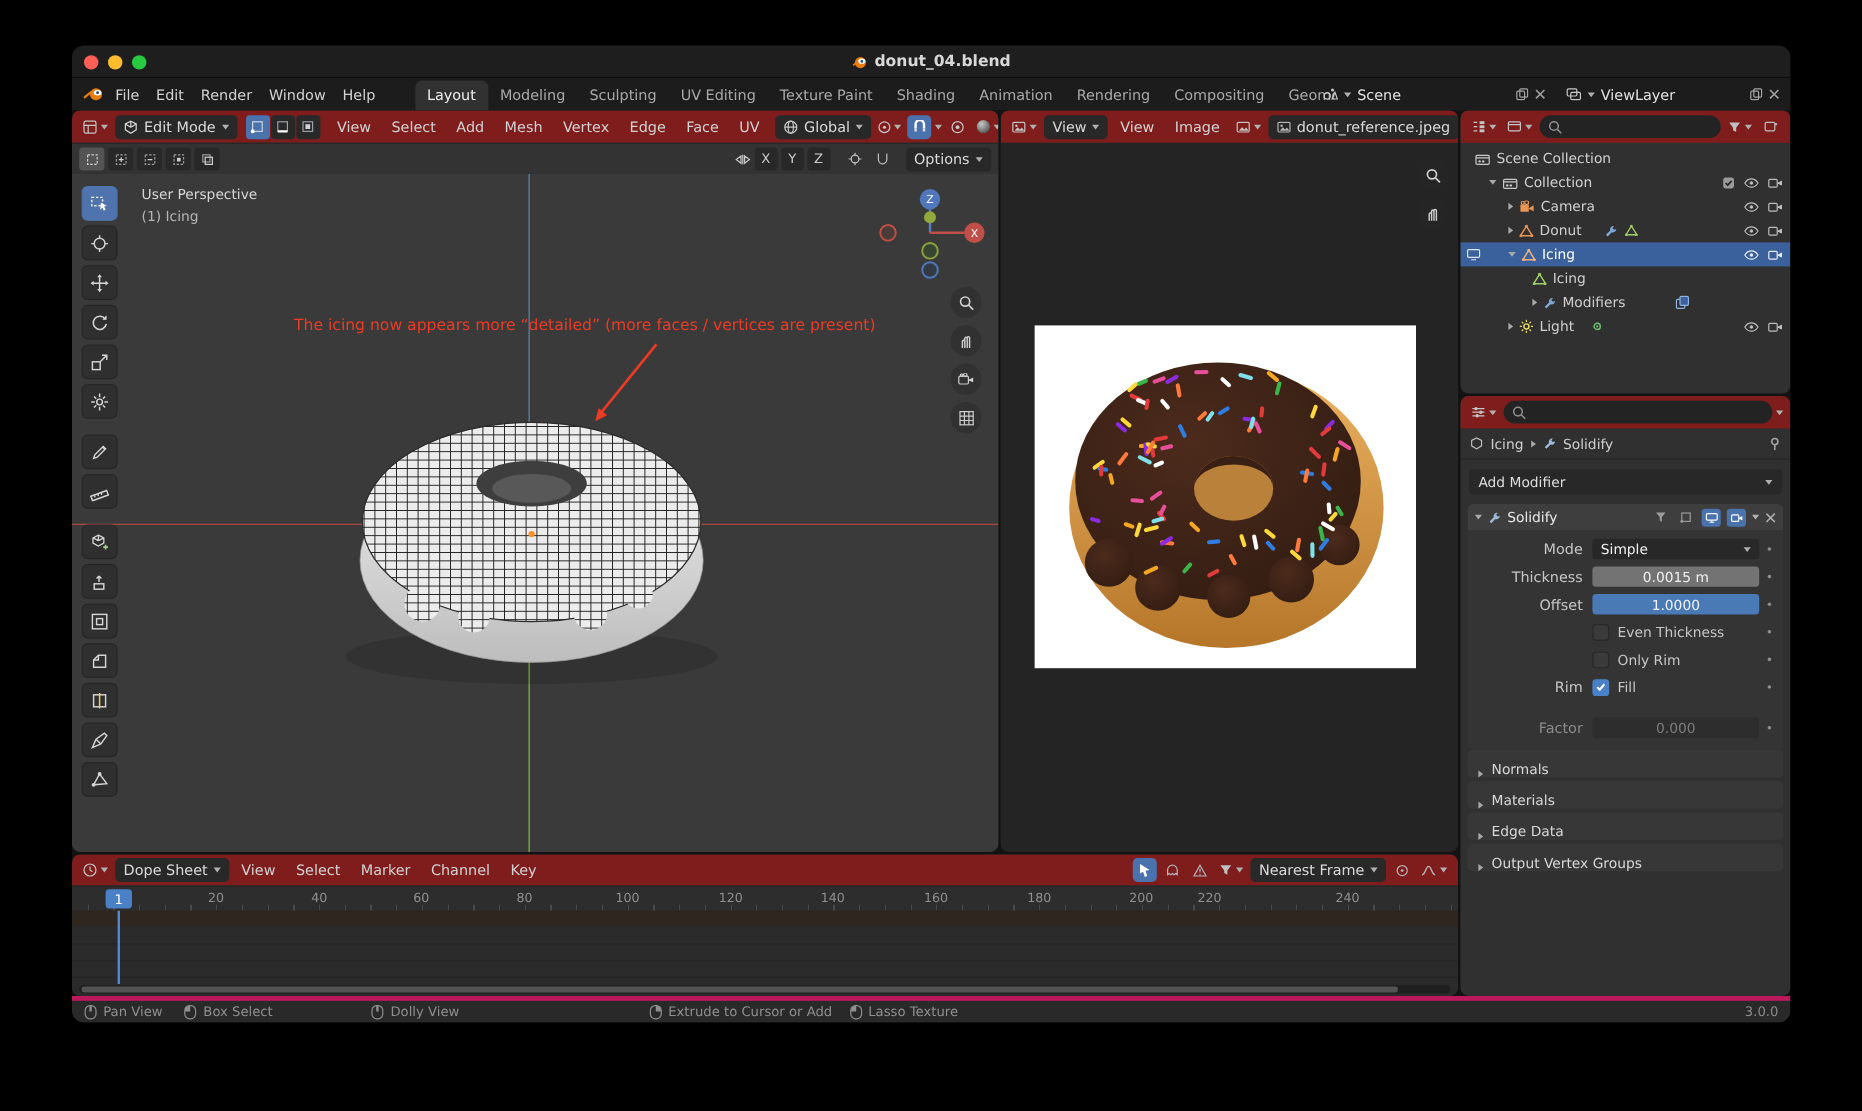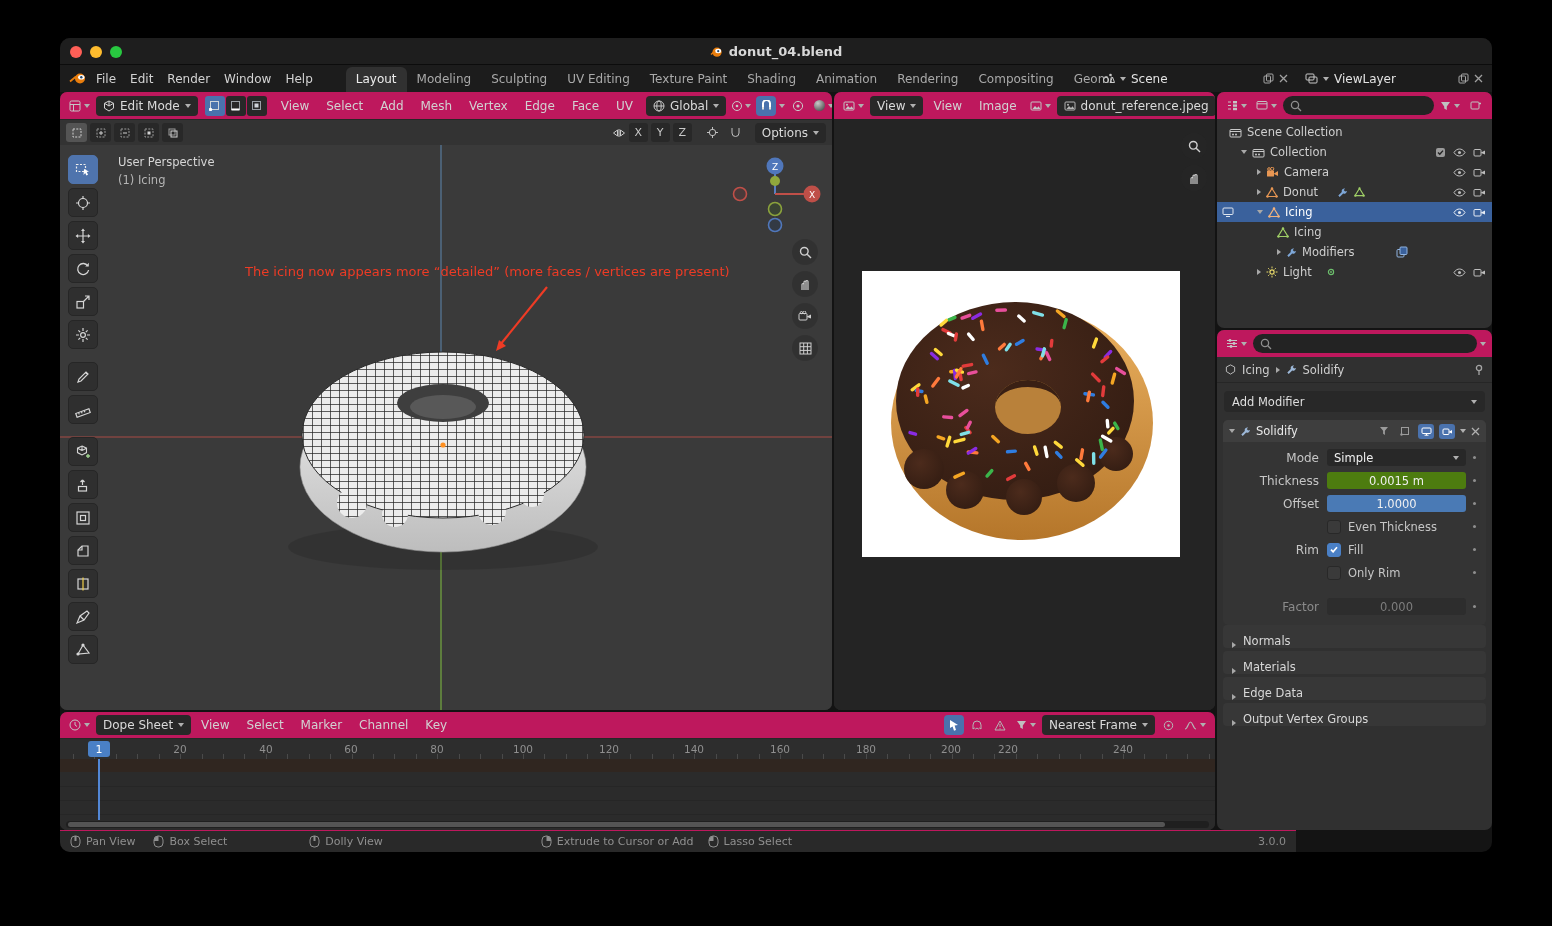--- a/index.html
+++ b/index.html
@@ -20,21 +20,21 @@
 .topbar{height:27px;background:#1c1c1c;display:flex;align-items:center;position:relative;padding-left:6px}
 .menu{padding:0 7px;height:100%;display:flex;align-items:center;color:#d2d2d2;font-size:12px;white-space:nowrap}
 .tabs{display:flex;margin-left:26px;width:766px;overflow:hidden;height:100%;align-items:flex-end}
 .tab{padding:5px 10px 6px;color:#a9a9a9;font-size:12px;white-space:nowrap;border-radius:6px 6px 0 0;flex:none}
 .tab.active{background:#313131;color:#ededed}
 .topwidget{position:absolute;top:3px;height:21px;display:flex;align-items:center;gap:5px;padding:0 5px;color:#e2e2e2;font-size:12px}
 .scene-w{left:1037px;width:196px}
 .vl-w{left:1240px;width:188px}
 .main{position:absolute;left:0;top:54px;width:1432px;height:738px;background:#131313}
 .editor{position:absolute;border-radius:7px;overflow:hidden;background:#303030}
-.ehdr{height:27px;background:#be185d;display:flex;align-items:center;gap:3px;padding:0 6px;overflow:hidden}
+.ehdr{height:27px;background:#7f1d1d;display:flex;align-items:center;gap:3px;padding:0 6px;overflow:hidden}
 .dd{display:flex;align-items:center;gap:5px;background:#282828;border-radius:4px;height:20px;padding:0 7px;color:#dadada;font-size:12px;white-space:nowrap;flex:none}
 .icon-btn{display:flex;align-items:center;justify-content:center;gap:2px;height:20px;min-width:20px;border-radius:4px;padding:0 2px;flex:none}
 .icon-btn.blue{background:#4a72ad}
 .icon-dd{display:flex;align-items:center;gap:3px;padding:0 3px;flex:none}
 
 .viewport{left:0;top:0;width:772px;height:618px}
 .vph2{background:#333;border-top:1px solid #272727;height:26px}
 .selmodes{display:flex;gap:1px;margin:0 4px;flex:none}
 .sm{width:20px;height:20px;background:#282828;display:flex;align-items:center;justify-content:center;border-radius:3px}
 .sm.active{background:#4a72ad}
@@ -69,21 +69,21 @@
 .pcrumb{height:26px;display:flex;align-items:center;gap:6px;padding:0 8px;border-bottom:1px solid #262626;font-size:11.5px;color:#cfcfcf}
 .addmod{margin:8px 7px 8px;height:21px;display:flex;align-items:center;background:#282828;border-radius:4px;padding:0 8px;font-size:11.5px;color:#dedede}
 .modpanel{margin:0 6px;background:#343434;border-radius:5px;overflow:hidden}
 .mphead{height:22px;background:#3e3e3e;display:flex;align-items:center;gap:5px;padding:0 6px;font-size:11.5px;color:#e8e8e8}
 .tgl{width:16px;height:15px;border-radius:3px;display:flex;align-items:center;justify-content:center;flex:none}
 .tgl.on{background:#4a72ad}
 .mpbody{padding:4px 0 7px}
 .prow{display:flex;align-items:center;height:23px;padding-right:4px}
 .plab{width:104px;text-align:right;padding-right:8px;color:#c6c6c6;font-size:12px;white-space:nowrap;flex:none}
 .plab.dim{color:#8b8b8b}
-.pfield{flex:1;height:17px;border-radius:3px;background:#4d7c0f;display:flex;align-items:center;justify-content:center;color:#f0f0f0;font-size:11.5px;overflow:hidden}
+.pfield{flex:1;height:17px;border-radius:3px;background:#737373;display:flex;align-items:center;justify-content:center;color:#f0f0f0;font-size:11.5px;overflow:hidden}
 .pfield.drop{background:#282828;justify-content:flex-start;padding:0 7px;gap:5px}
 .pfield.slider{background:#4a7ab5}
 .pfield.dark{background:#282828}
 .pfield.disabled{background:#2d2d2d;color:#7d7d7d}
 .pdot{width:16px;display:flex;justify-content:center;flex:none}
 .pdot i{width:3px;height:3px;border-radius:50%;background:#8e8e8e}
 .cb{width:14px;height:14px;border-radius:3px;background:#3a3a3a;border:1px solid #282828;display:flex;align-items:center;justify-content:center;flex:none}
 .cb.on{background:#4a80c6;border-color:#4a80c6}
 .cblab{margin-left:7px;color:#c6c6c6;font-size:11.5px}
 .psec{height:23px;margin:0 6px 3px;background:#373737;border-radius:4px;display:flex;align-items:flex-end;gap:7px;padding:0 9px;color:#d8d8d8;font-size:11.5px}
@@ -95,21 +95,21 @@
 .ruler::after{content:"";position:absolute;left:13px;right:0;bottom:0;height:5px;background:repeating-linear-gradient(90deg,#4a4a4a 0 1px,transparent 1px 21.43px)}
 .tick{position:absolute;top:4px;transform:translateX(-50%);color:#8f8f8f;font-size:10.5px}
 .cfbox{position:absolute;left:28px;top:2px;width:22px;height:16px;background:#4a80c6;border-radius:3px;color:#fff;display:flex;align-items:center;justify-content:center;font-size:11px;z-index:2}
 .channels{position:relative;height:71px;background:#2b2b2b}
 .range-strip{position:absolute;left:0;right:0;top:0;height:13px;background:#302620}
 .playhead{position:absolute;left:38px;top:0;bottom:10px;width:2px;background:#5287d6}
 .hline{position:absolute;left:0;right:0;height:1px;background:#262626}
 .hscroll{position:absolute;left:6px;right:6px;bottom:2px;height:7px;background:#1f1f1f;border-radius:4px}
 .hscroll .handle{position:absolute;left:2px;top:1px;bottom:1px;width:96%;background:#545454;border-radius:3px}
 
-.statusbar{position:absolute;left:0;bottom:0;width:1236px;height:22px;background:#292929;border-top:1px solid #be185d;display:flex;align-items:center;color:#8f8f8f;font-size:11px;padding:0 10px}
+.statusbar{position:absolute;left:0;bottom:0;width:1432px;height:22px;background:#292929;border-top:4px solid #be185d;display:flex;align-items:center;color:#8f8f8f;font-size:11px;padding:0 10px}
 .skey{display:flex;align-items:center;gap:5px;white-space:nowrap}
 .ver{color:#8a8a8a}
 </style>
 </head>
 <body>
 
 <div class="window">
 
   <div class="titlebar">
     <div class="lights">
@@ -970,36 +970,36 @@
           <div class="prow">
             <span class="plab"></span>
             <span class="cb"></span>
             <span class="cblab">Even Thickness</span>
             <span class="spacer"></span>
             <span class="pdot">
                 <i></i>
               </span>
           </div>
           <div class="prow">
+            <span class="plab"></span>
+            <span class="cb"></span>
+            <span class="cblab">Only Rim</span>
+            <span class="spacer"></span>
+            <span class="pdot">
+                <i></i>
+              </span>
+          </div>
+          <div class="prow">
             <span class="plab">Rim</span>
             <span class="cb on">
                 <svg width="8" height="7" viewBox="0 0 8 7">
                   <path d="M1 3.6l2.1 2.2L7 1.2" fill="none" stroke="#fff" stroke-width="1.7"></path>
                 </svg>
               </span>
             <span class="cblab">Fill</span>
-            <span class="spacer"></span>
-            <span class="pdot">
-                <i></i>
-              </span>
-          </div>
-          <div class="prow">
-            <span class="plab"></span>
-            <span class="cb"></span>
-            <span class="cblab">Only Rim</span>
             <span class="spacer"></span>
             <span class="pdot">
                 <i></i>
               </span>
           </div>
           <div style="height:11px"></div>
           <div class="prow">
             <span class="plab dim">Factor</span>
             <div class="pfield disabled">
                 <span>0.000</span>
@@ -1141,18 +1141,18 @@
           <rect x="1" y="1" width="9" height="11" rx="4" fill="none" stroke="#8f8f8f"></rect>
           <path d="M5.5 1a4.5 4.5 0 0 1 4.5 4.5V6H5.5z" fill="#8f8f8f"></path>
         </svg>
       <span>Extrude to Cursor or Add</span>
     </span>
     <span class="skey" style="margin-left:14px">
       <svg width="11" height="13" viewBox="0 0 11 13">
           <rect x="1" y="1" width="9" height="11" rx="4" fill="none" stroke="#8f8f8f"></rect>
           <path d="M5.5 1a4.5 4.5 0 0 0-4.5 4.5V6h4.5z" fill="#8f8f8f"></path>
         </svg>
-      <span>Lasso Select</span>
+      <span>Lasso Texture</span>
     </span>
     <span class="spacer"></span>
     <span class="ver">3.0.0</span>
   </div>
 </div>
 
 </body></html>

